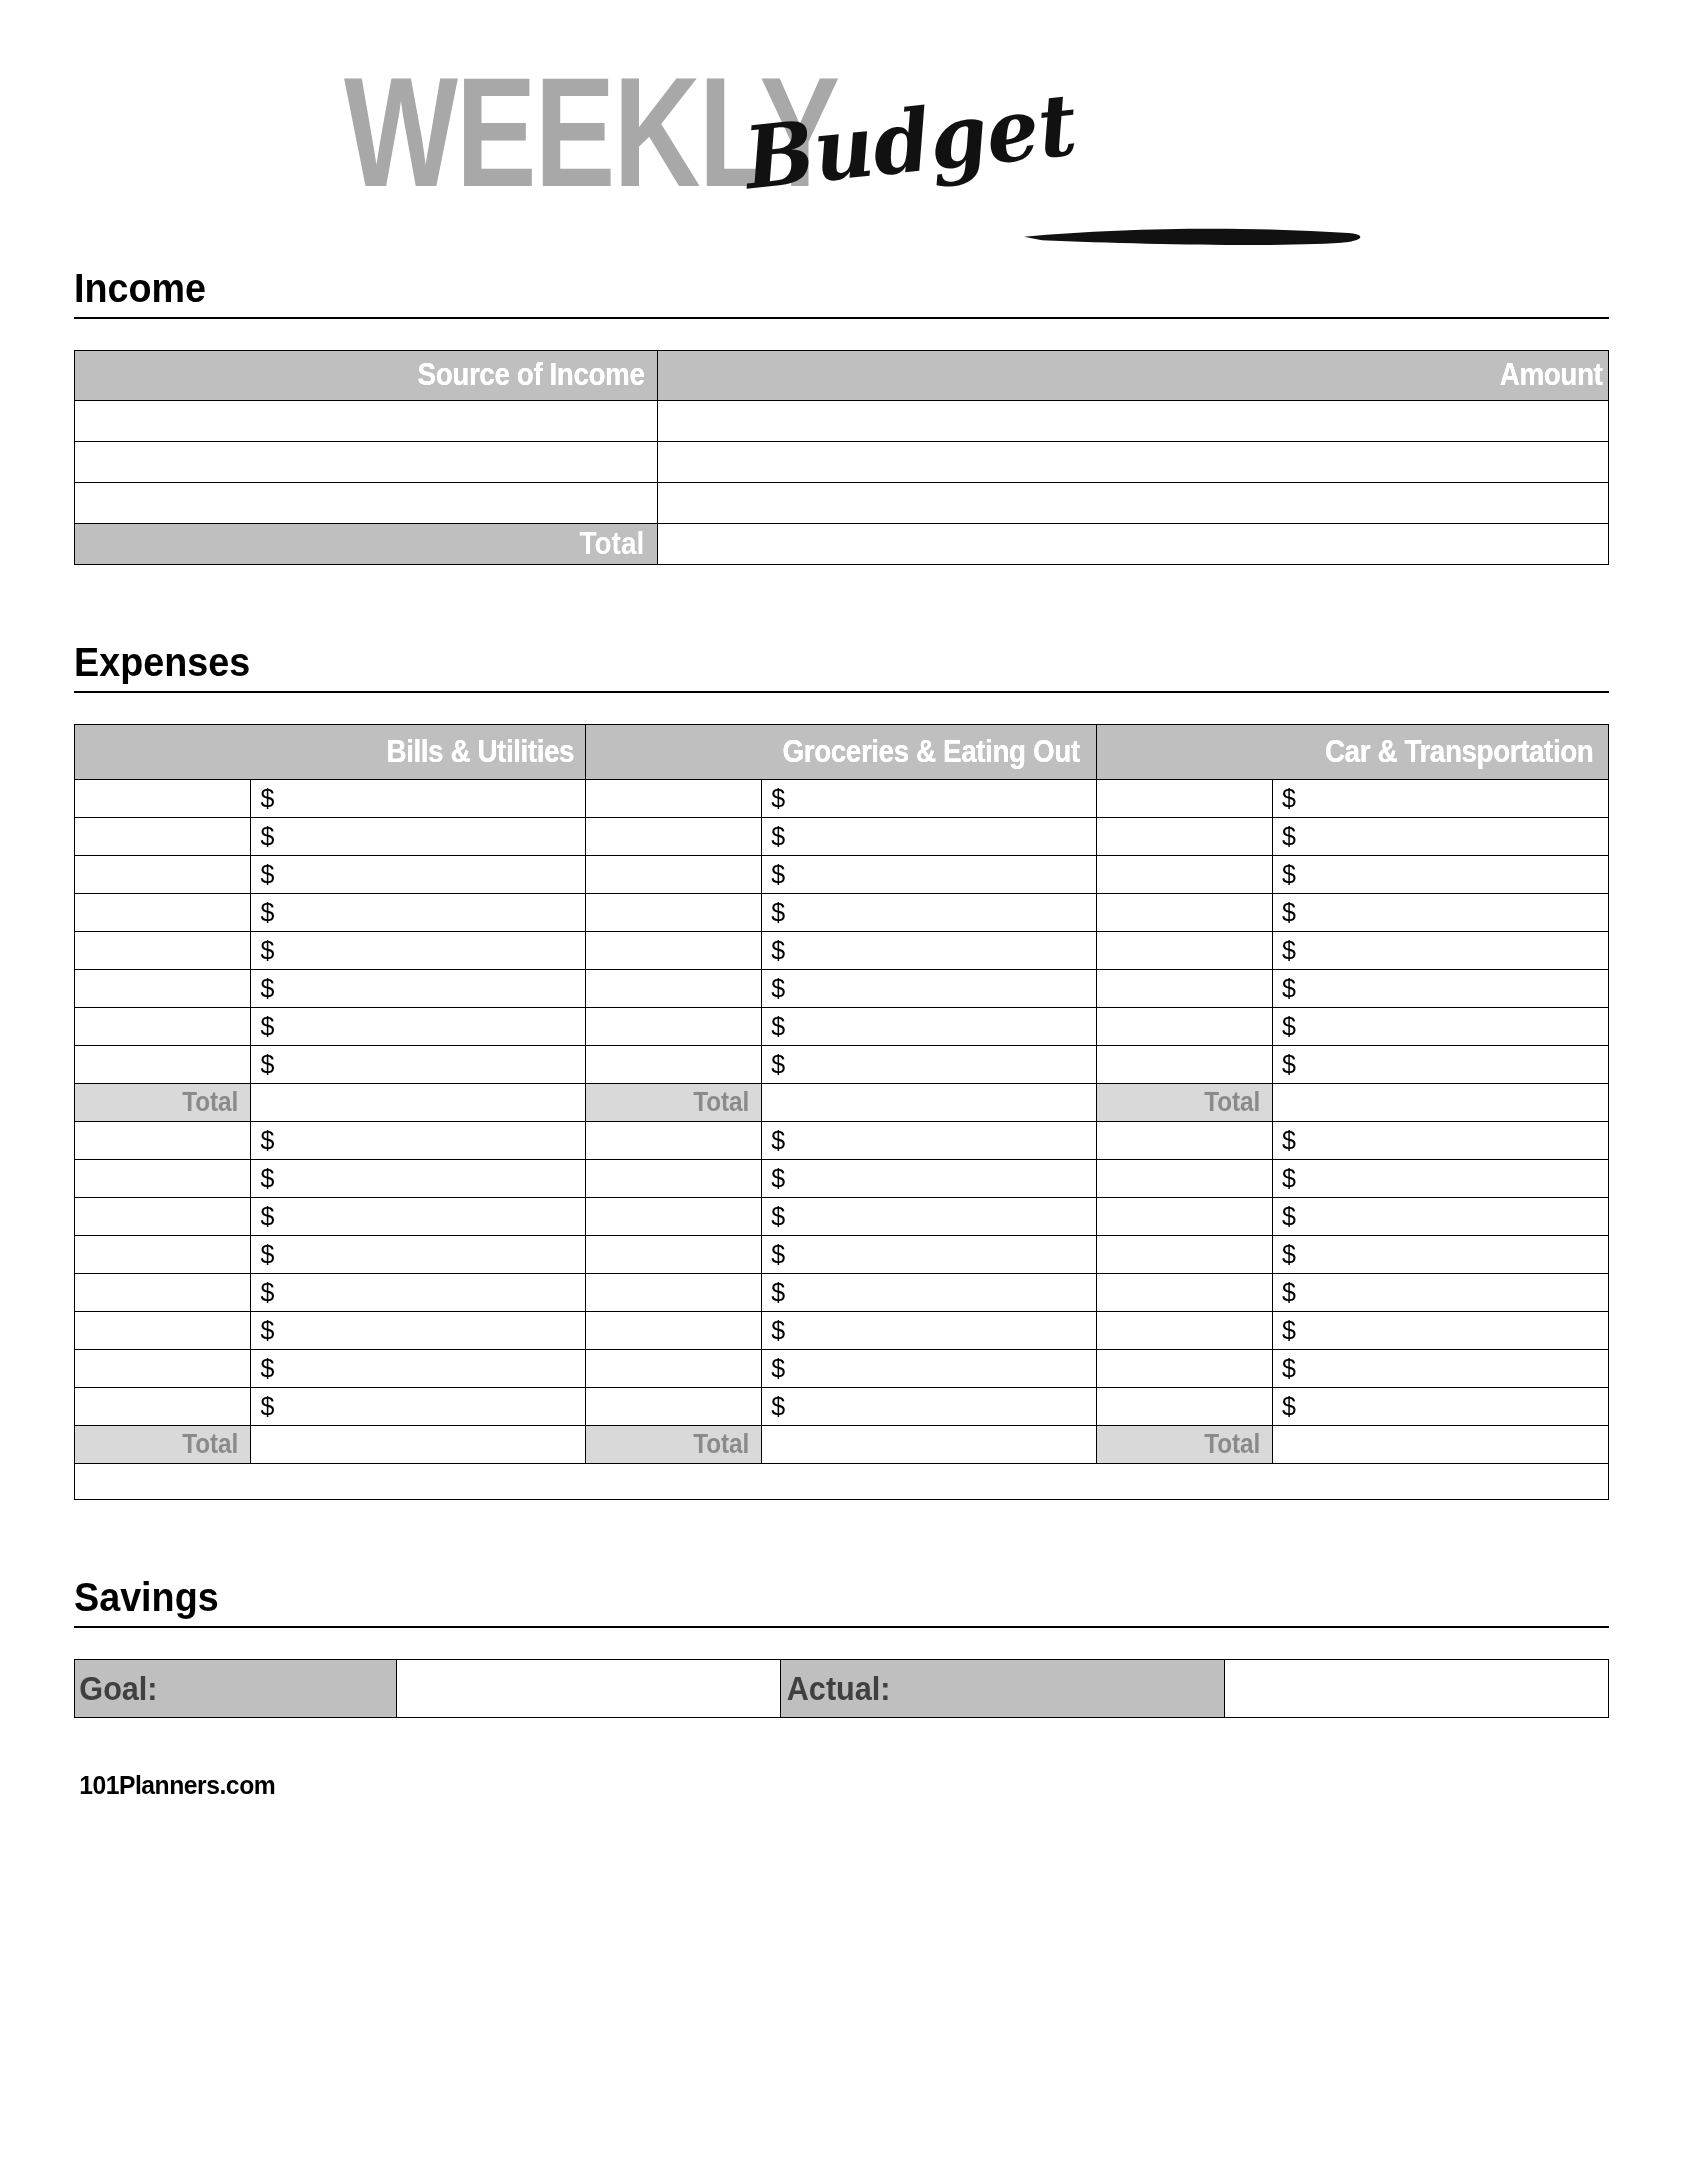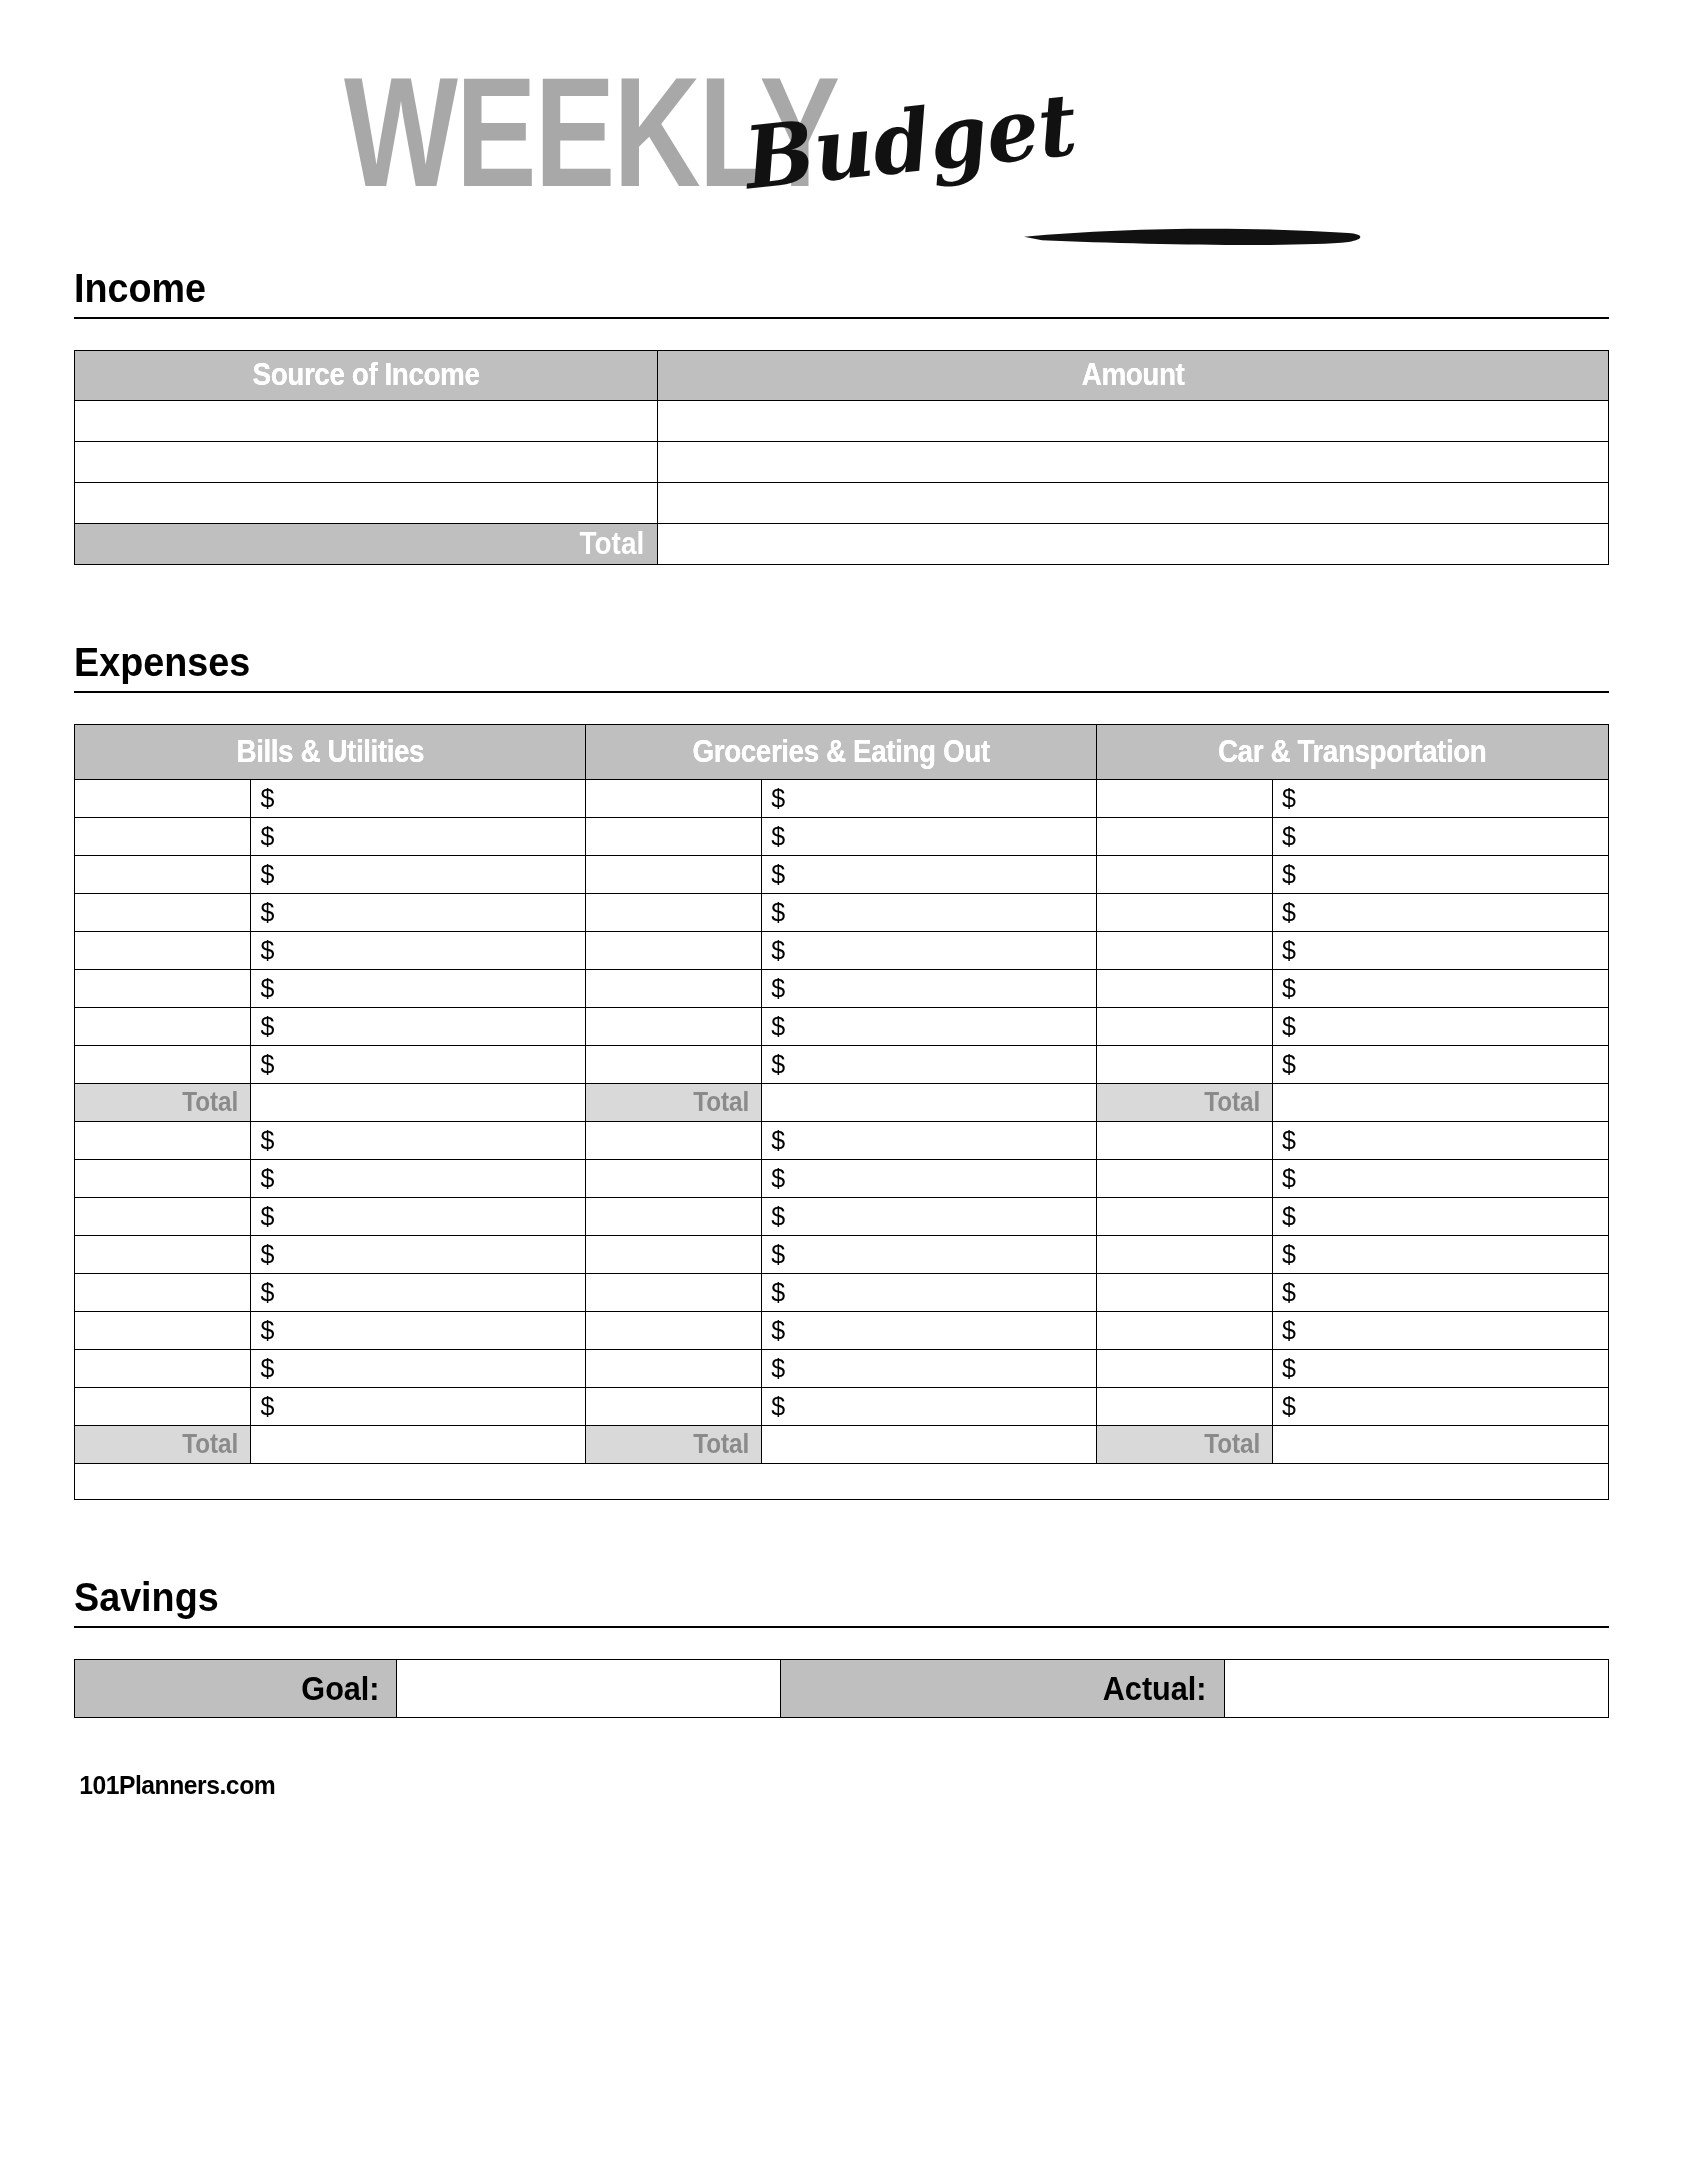--- a/index.html
+++ b/index.html
@@ -89,21 +89,21 @@
     border: 1.8px solid #000;
     padding: 0;
     height: 39px;
     box-sizing: border-box;
   }
   .hdr {
     background: #bfbfbf;
     color: #ffffff;
     font-weight: bold;
     font-size: 31px;
-    text-align: center;
+    text-align: right;
     letter-spacing: -0.5px;
     transform: none;
     height: 47px;
     text-shadow: 0 0 0 #fff;
   }
   .hdr span {
     display: inline-block;
     transform: scaleX(0.9);
     white-space: nowrap;
   }
@@ -170,24 +170,23 @@
   .grand-total-label span {
     display: inline-block;
     transform: scaleX(0.9);
   }
   .grand-total-value { height: 56px; background: #fff; }
 
   
   .savings-table td { height: 58px; }
   .savings-label {
     background: #bfbfbf;
-    color: #000000;
+    color: #404040;
     font-weight: bold;
     font-size: 34px;
-    text-align: right;
     padding-right: 12.6px;
   }
   .savings-label span {
     display: inline-block;
     transform: scaleX(0.9);
   }
 
   .footer {
     margin-top: 52px;
     font-size: 26px;

